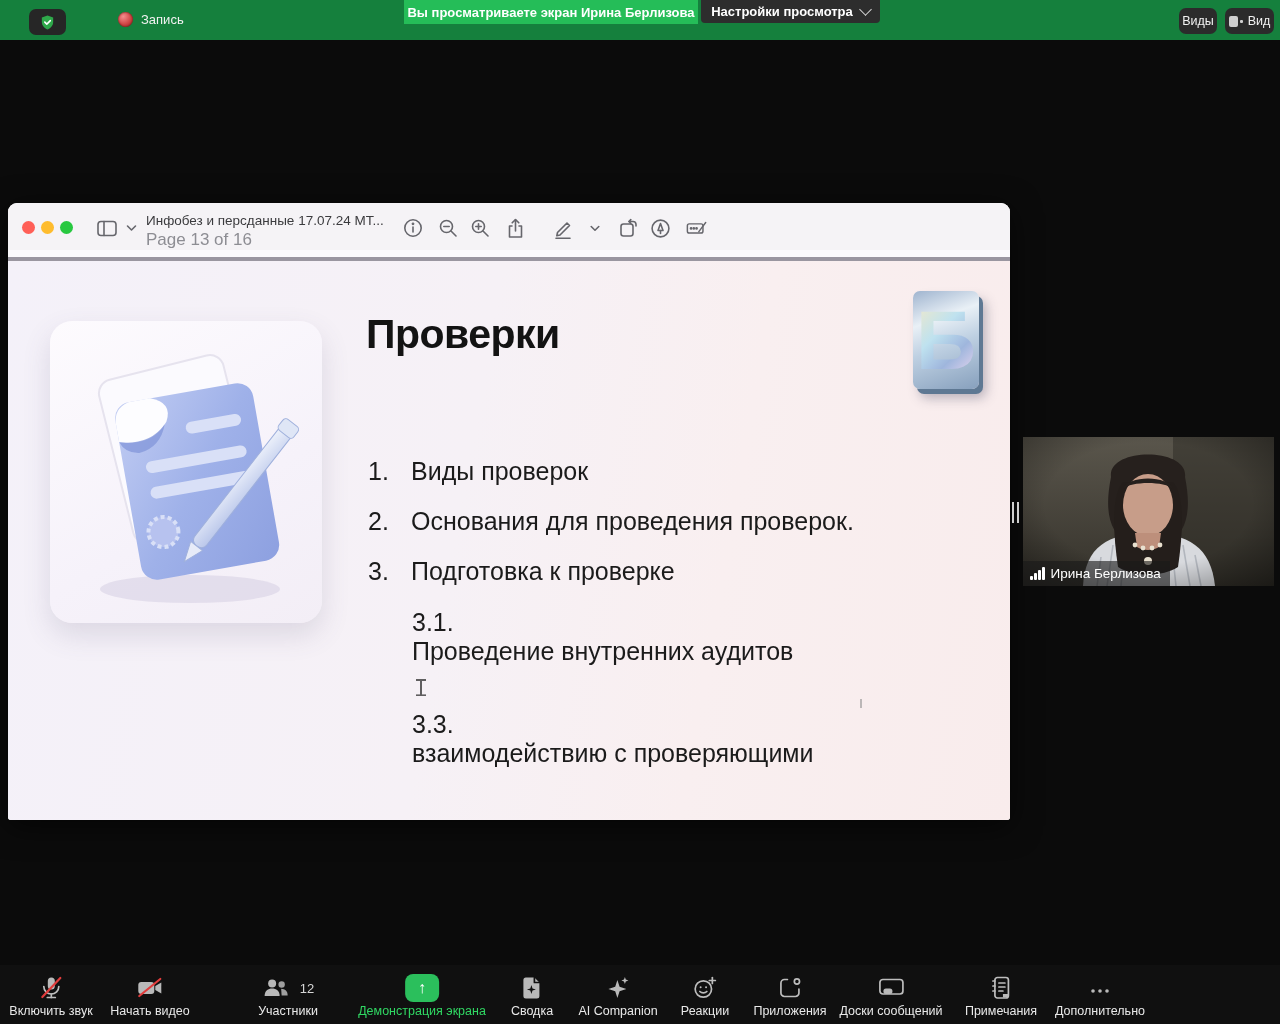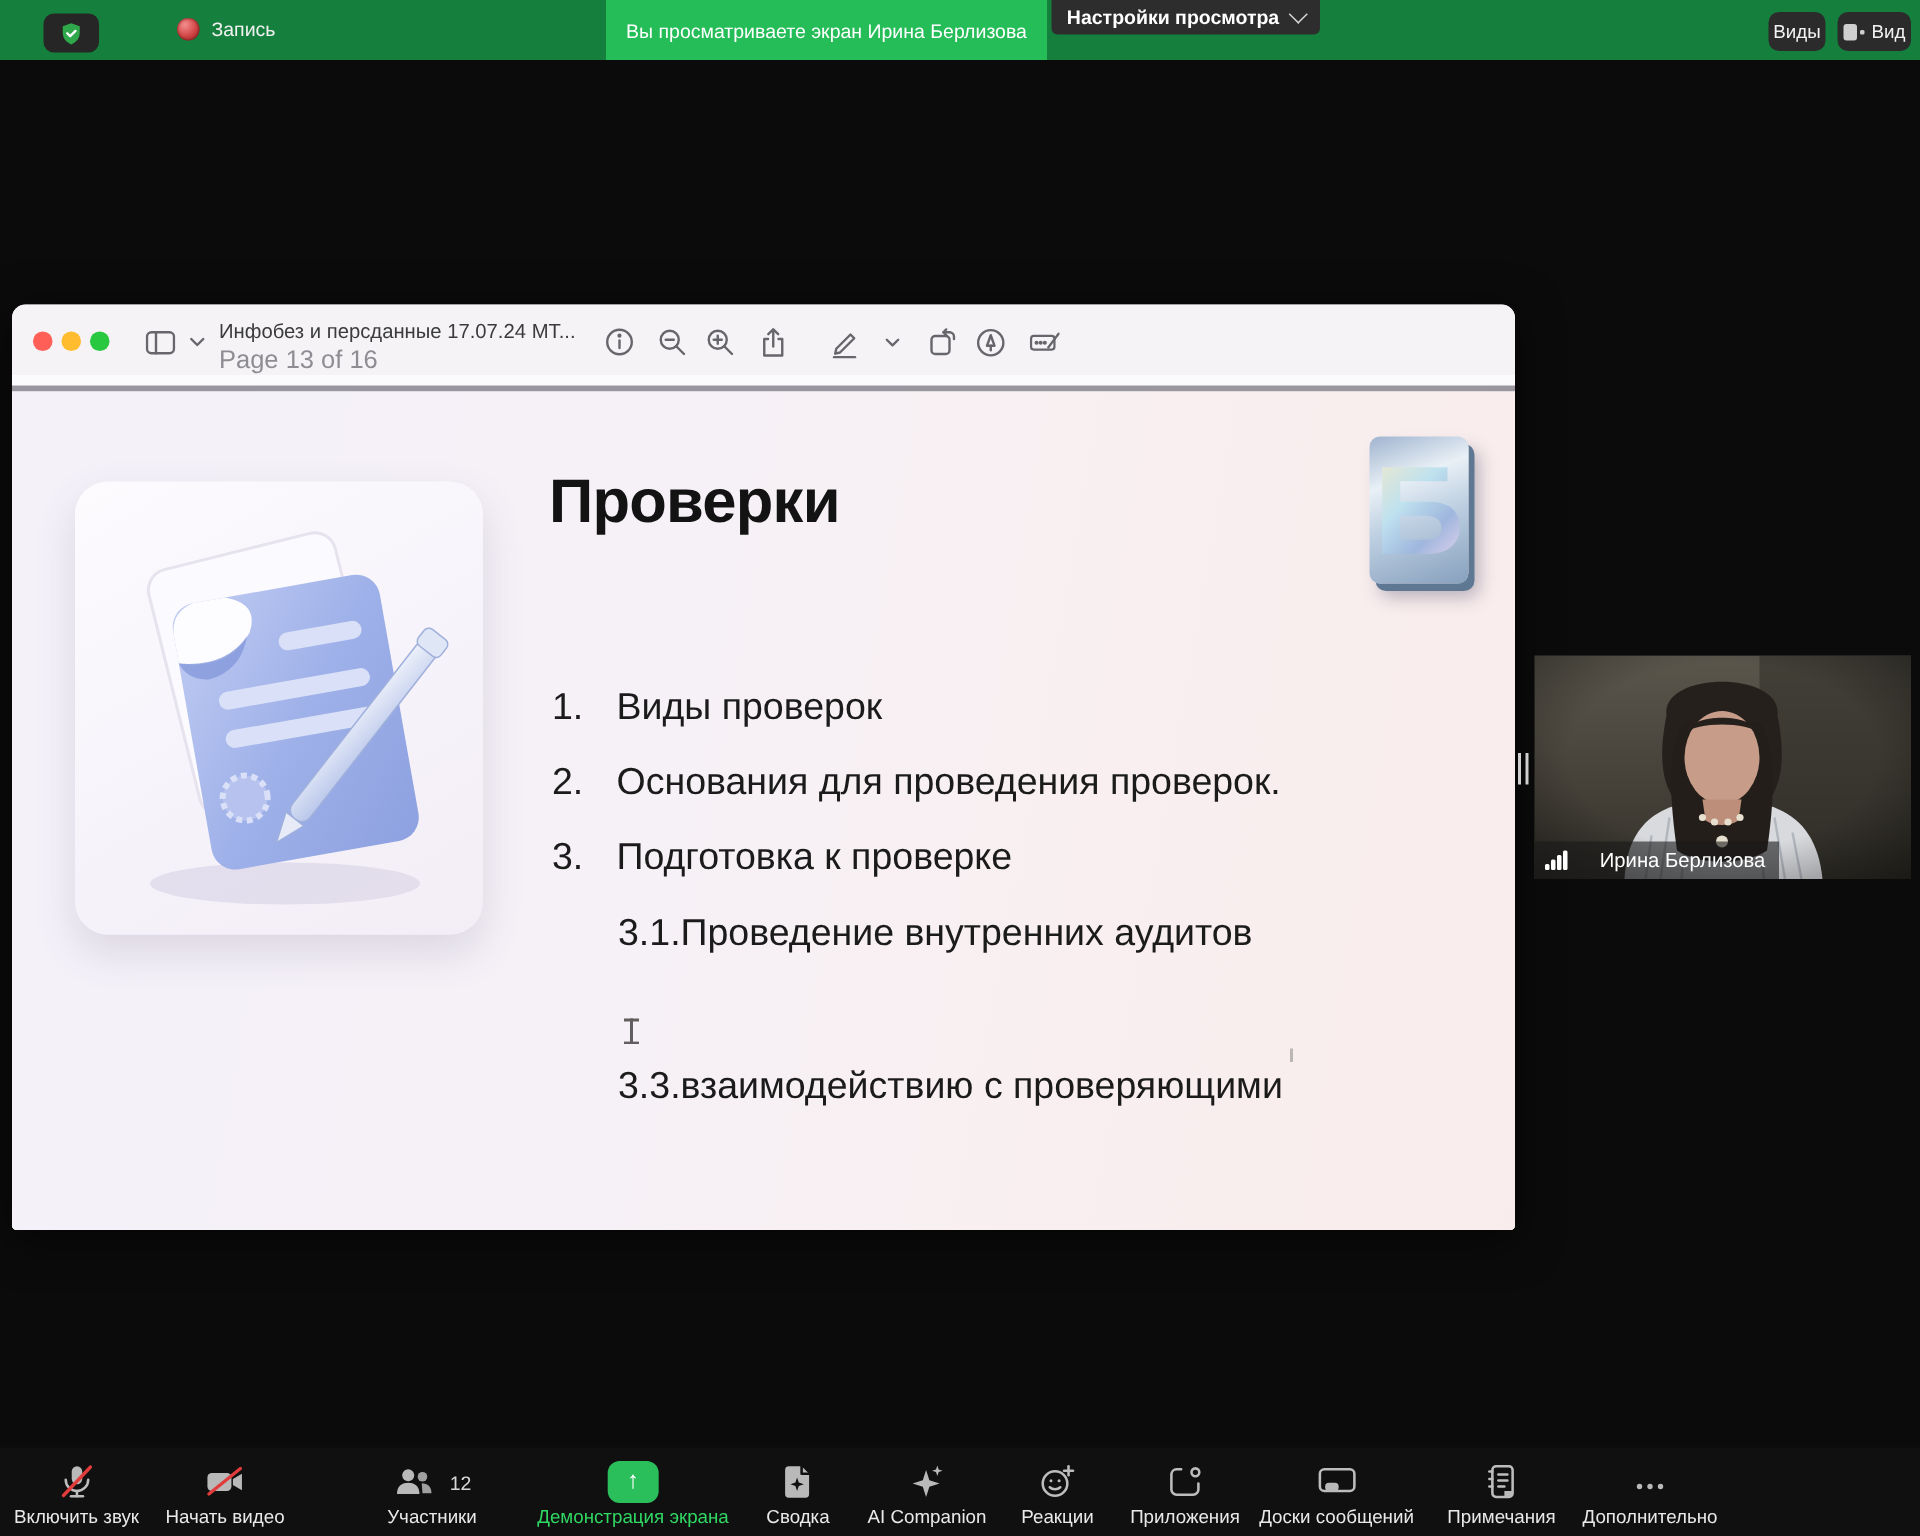--- a/index.html
+++ b/index.html
@@ -7,22 +7,22 @@
               font-family:"Liberation Sans", sans-serif; }
 
   
   #topbar { position:absolute; left:0; top:0; width:1280px; height:40px; background:#15803d;padding-left:12px; }
   .shield-btn { position:absolute; left:29px; top:9px; width:37px; height:26px; background:#262626;
                 border-radius:7px; display:flex; align-items:center; justify-content:center; }
   .rec-dot { position:absolute; left:118px; top:12px; width:15px; height:15px; border-radius:50%;
              background:radial-gradient(circle at 35% 30%, #f58d8d, #d04545 55%, #8f1f1f);
              box-shadow:inset 0 0 2px #5c0f0f; }
   .rec-label { position:absolute; left:141px; top:12px; font-size:13px; color:#f1f1f1; }
-  .banner { position:absolute; left:404px; top:0; width:294px; height:40px; background:#25bd58;
-            color:#fff; font-size:13px; font-weight:400; display:flex; align-items:center; justify-content:center; }
+  .banner { position:absolute; left:404px; top:0; width:294px; height:24px; background:#25bd58;
+            color:#fff; font-size:13px; font-weight:700; display:flex; align-items:center; justify-content:center; }
   .view-settings { position:absolute; left:701px; top:0; width:179px; height:23px; background:#2d2d2d;
             border-radius:0 0 4px 4px; color:#fff; font-size:13px; font-weight:700;
             display:flex; align-items:center; justify-content:center; gap:8px; }
   .chev-down { width:9px; height:9px; border-right:1.6px solid #d8d8d8; border-bottom:1.6px solid #d8d8d8;
                transform:rotate(45deg); margin-top:-4px; }
   .pill-btn { position:absolute; top:8px; height:26px; background:#2b2b2b; border-radius:7px;
               color:#f2f2f2; font-size:12.5px; display:flex; align-items:center; justify-content:center; gap:5px; }
   #btn-join { left:1179px; width:38px; }
   #btn-view { left:1225px; width:49px; }
   .view-ic { display:inline-flex; align-items:center; gap:2px; }
@@ -58,34 +58,34 @@
             align-items:center; justify-content:center;
             font-size:84px; font-weight:900;
             background:linear-gradient(160deg,#9fb4cf 0%,#e9f0f6 30%,#bed0e2 55%,#87a0bd 100%);
             border-radius:7px; box-shadow:4px 5px 0 #5e7893, 7px 9px 12px rgba(60,60,90,.35);
             color:transparent; -webkit-background-clip:border-box; }
   .logo3d span { background:linear-gradient(135deg,#f4e9c8 5%,#bfe2ef 40%,#9fb6dd 65%,#e8d6ef 90%);
                  -webkit-background-clip:text; background-clip:text; color:transparent;
                  text-shadow:none; }
   .li { position:absolute; left:360px; display:flex; font-size:25px; line-height:29px; color:#1b1b1b; }
   .li .num { width:43px; flex:none; }
-  .sub { position:absolute; left:404px; display:flex; font-size:25px; line-height:29px; color:#1b1b1b; }
+  .sub { position:absolute; left:404px; display:flex; font-size:25px; line-height:29px; color:#1b1b1b;flex-direction:column; }
   .sub .txt { max-width:470px; }
   .ibeam { position:absolute; left:407px; top:418px; width:12px; height:17px; opacity:.75; }
   .ibeam::before { content:""; position:absolute; left:5px; top:0; width:1.6px; height:17px; background:#2f2f2f; }
   .ibeam::after { content:""; position:absolute; left:1px; top:0; width:10px; height:1.6px; background:#2f2f2f;
                   box-shadow:0 15.4px 0 #2f2f2f; }
   .stray-mark { position:absolute; left:852px; top:438px; width:2px; height:9px; background:#8b8b8b; opacity:.55; }
 
   
   .resize-handle { position:absolute; left:1012px; top:502px; width:8px; height:21px; display:flex; gap:3px; }
   .resize-handle i { display:block; width:1.8px; height:21px; background:#cfcfcf; }
   #vthumb { position:absolute; left:1023px; top:437px; width:251px; height:149px; background:#35322d; overflow:hidden; }
   .nametag { position:absolute; left:0; bottom:0; height:25px; background:rgba(25,25,25,.6);
-             display:flex; align-items:center; gap:22px; padding:0 9px 0 7px; color:#fff; font-size:13.5px; }
+             display:flex; align-items:center; gap:6px; padding:0 9px 0 7px; color:#fff; font-size:13.5px; }
   .bars { display:flex; align-items:flex-end; gap:1.5px; height:13px; }
   .bars i { display:block; width:2.5px; background:#fff; border-radius:1px; }
 
   
   #btoolbar { position:absolute; left:0; top:965px; width:1280px; height:59px; background:#101010; }
   .tbi { position:absolute; top:8px; transform:translateX(-50%); display:flex; flex-direction:column;
          align-items:center; width:max-content; }
   .tbi .ic { height:30px; display:flex; align-items:center; justify-content:center; }
   .tbi .lbl { font-size:12.5px; color:#e9e9e9; margin-top:1px; white-space:nowrap; }
   .tbi svg { stroke:#bdbdbd; fill:none; stroke-width:1.7; stroke-linecap:round; stroke-linejoin:round; }

